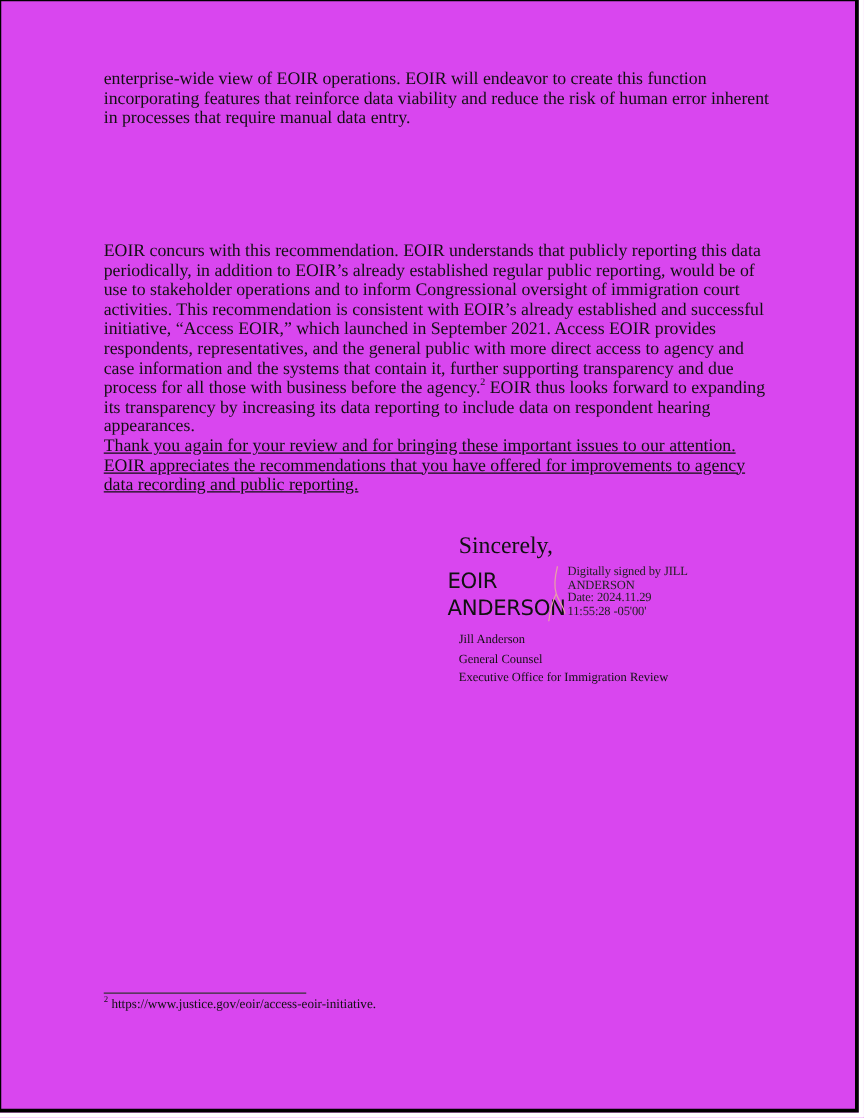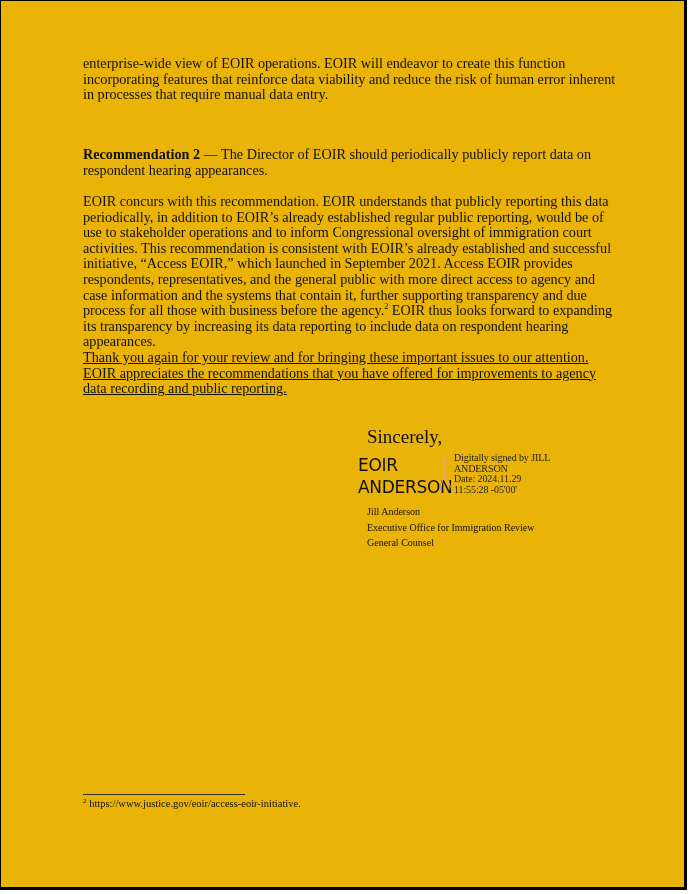--- a/index.html
+++ b/index.html
@@ -3,21 +3,21 @@
   <meta charset="utf-8">
   <style>
     html, body { margin: 0; padding: 0; background: #ffffff; }
     body { width: 691px; height: 894px; position: relative; overflow: hidden; }
     .page {
       position: absolute; left: 0; top: 0;
       width: 687px; height: 890px;
       border-top: 1px solid #000; border-left: 1px solid #000;
       border-right: 3px solid #000; border-bottom: 3px solid #000;
       box-sizing: border-box;
-      background: #eab308;
+      background: #d946ef;
     }
     .body-text {
       position: absolute; left: 82px; width: 540px;
       font-family: "Liberation Serif", serif;
       font-size: 14.2px; line-height: 15.6px; color: #111;
       margin: 0;
     }
     .p1 { top: 55px; }
     .p2 { top: 146px; }
     .p3 { top: 193px; }
@@ -53,21 +53,20 @@
     }
     .footnote sup { font-size: 7px; }
   </style>
 </head>
 <body>
 
 <div class="page">
 
   <p class="body-text p1">enterprise-wide view of EOIR operations.  EOIR will endeavor to create this function incorporating features that reinforce data viability and reduce the risk of human error inherent in processes that require manual data entry.</p>
 
-  <p class="body-text p2"><span class="bold">Recommendation 2</span><span> — The Director of EOIR should periodically publicly report data on respondent hearing appearances.</span></p>
 
   <p class="body-text p3"><span>EOIR concurs with this recommendation.  EOIR understands that publicly reporting this data periodically, in addition to EOIR’s already established regular public reporting, would be of use to stakeholder operations and to inform Congressional oversight of immigration court activities. This recommendation is consistent with EOIR’s already established and successful initiative, “Access EOIR,” which launched in September 2021.  Access EOIR provides respondents, representatives, and the general public with more direct access to agency and case information and the systems that contain it, further supporting transparency and due process for all those with business before the agency.</span><sup>2</sup><span>  EOIR thus looks forward to expanding its transparency by increasing its data reporting to include data on respondent hearing appearances.</span></p>
 
   <p class="body-text p4">Thank you again for your review and for bringing these important issues to our attention.  EOIR appreciates the recommendations that you have offered for improvements to agency data recording and public reporting.</p>
 
   <div class="closing">Sincerely,</div>
 
   <div class="sig-name">
     <div>EOIR</div>
     <div>ANDERSON</div>
@@ -79,20 +78,20 @@
 
   <div class="sig-details">
     <div>Digitally signed by JILL</div>
     <div>ANDERSON</div>
     <div>Date: 2024.11.29</div>
     <div>11:55:28 -05'00'</div>
   </div>
 
   <div class="signer-block">
     <div>Jill Anderson</div>
+    <div>General Counsel</div>
     <div>Executive Office for Immigration Review</div>
-    <div>General Counsel</div>
   </div>
 
   <div class="footnote-rule"></div>
   <div class="footnote"><sup>2</sup><span> https://www.justice.gov/eoir/access-eoir-initiative.</span></div>
 
 </div>
 
 </body></html>

